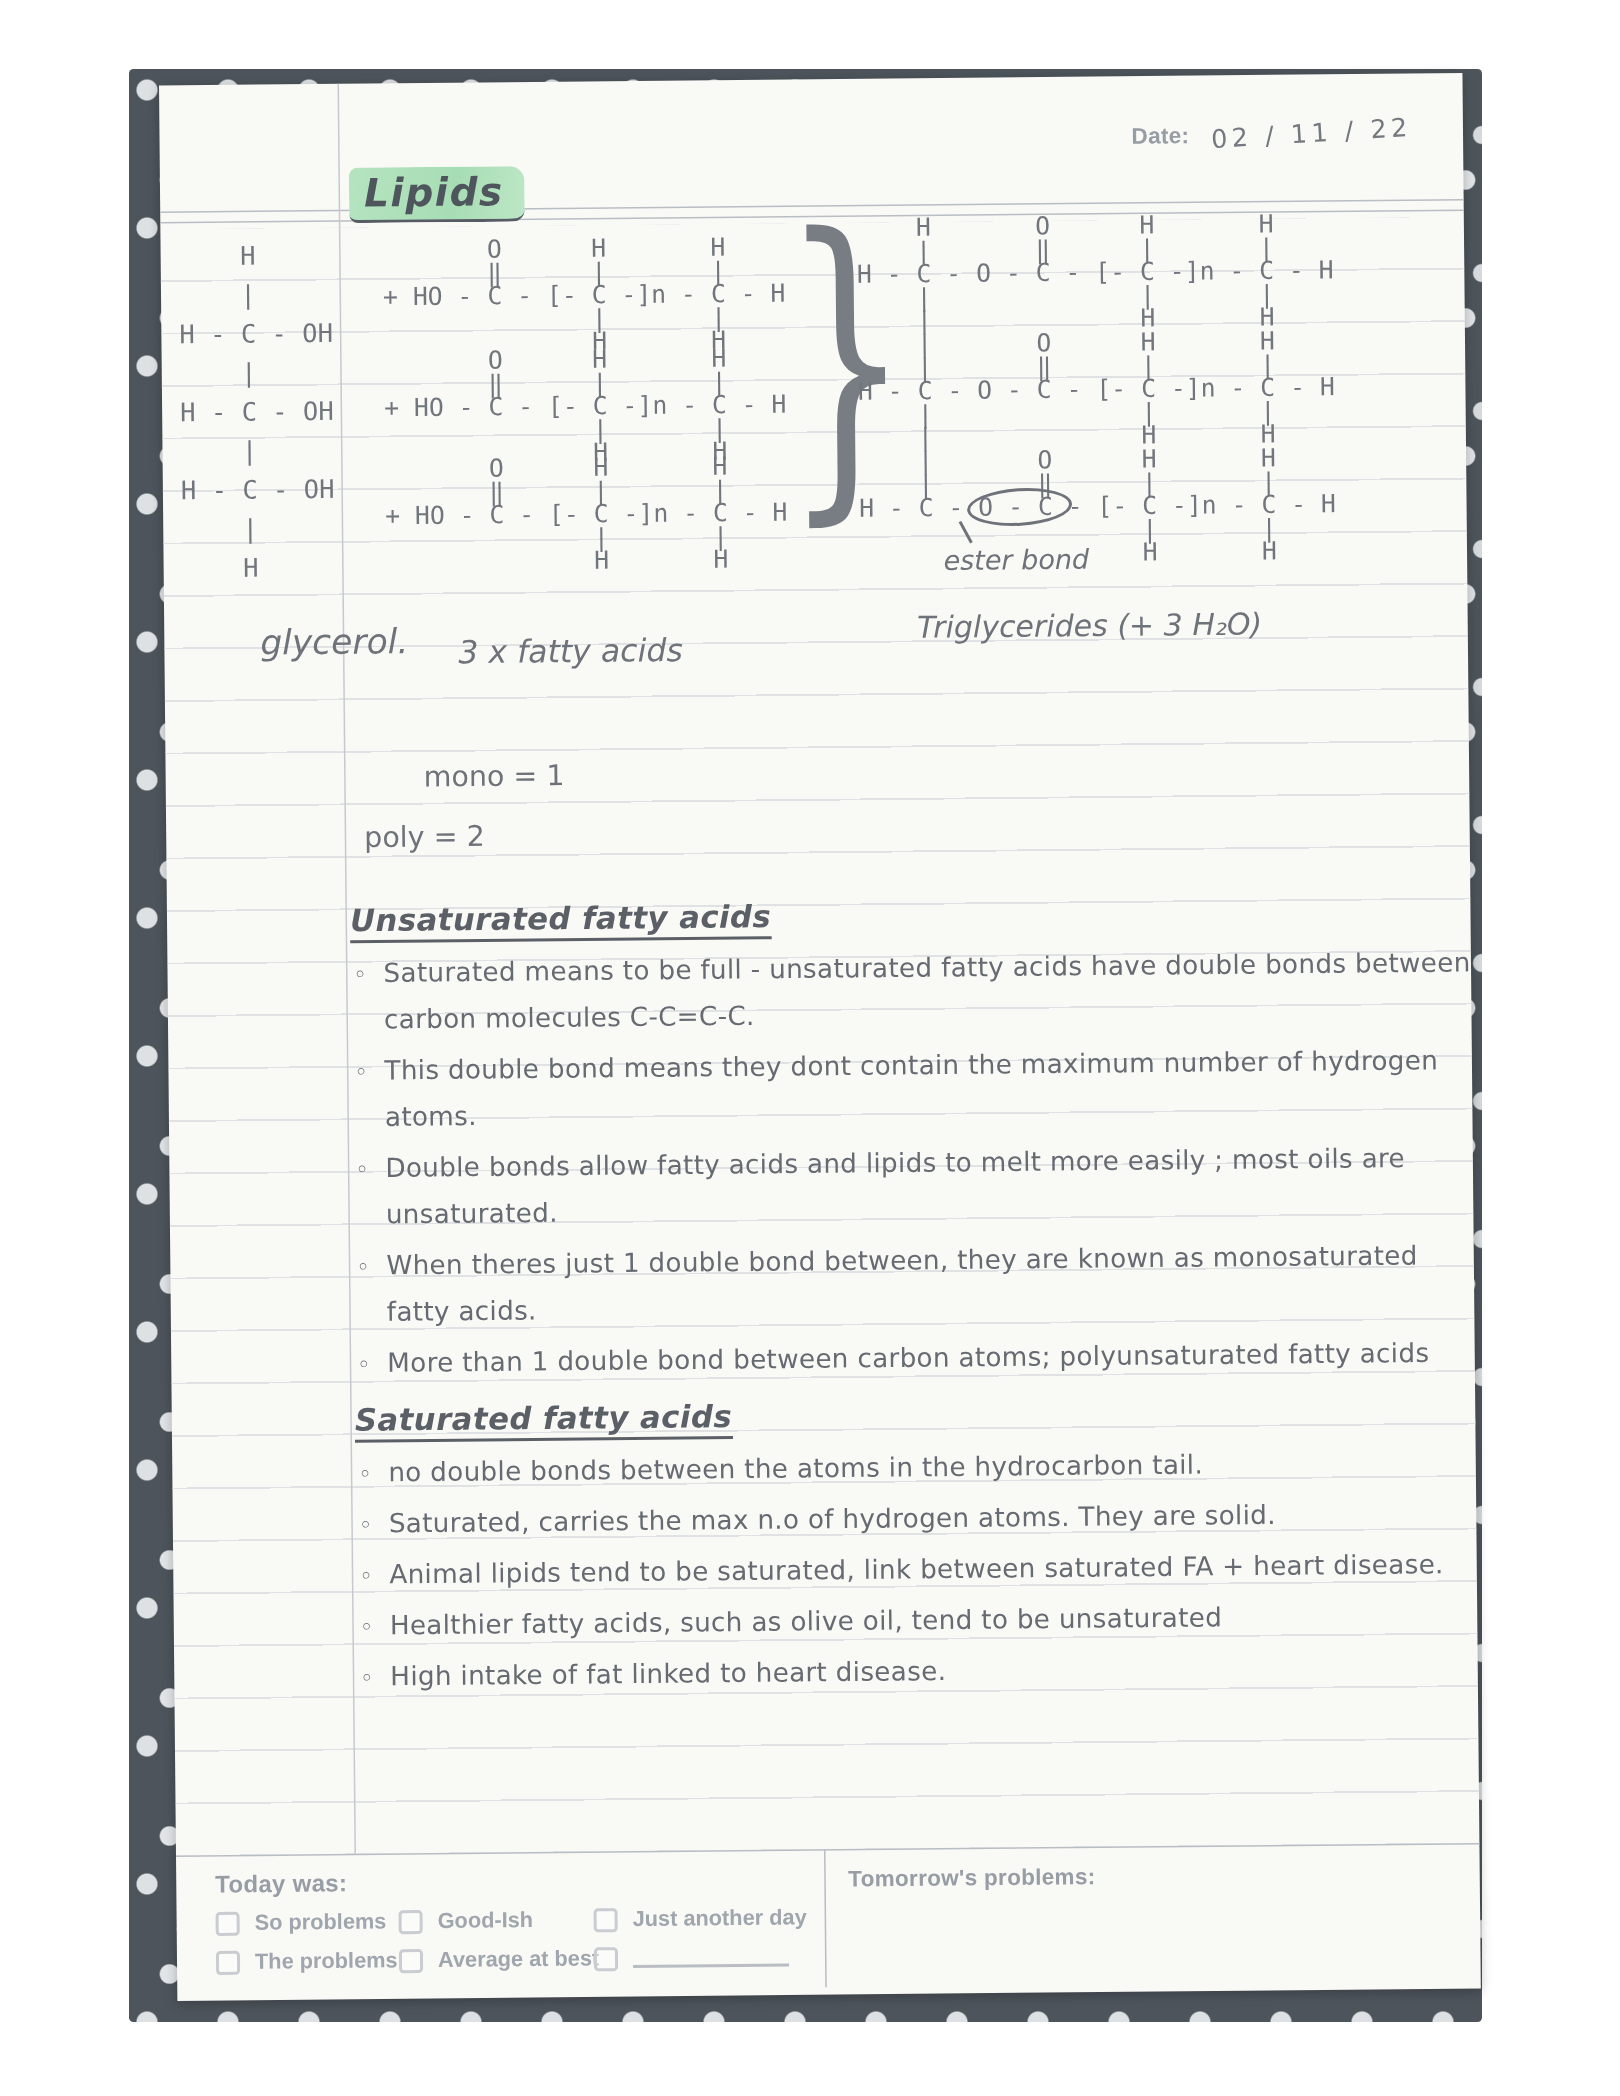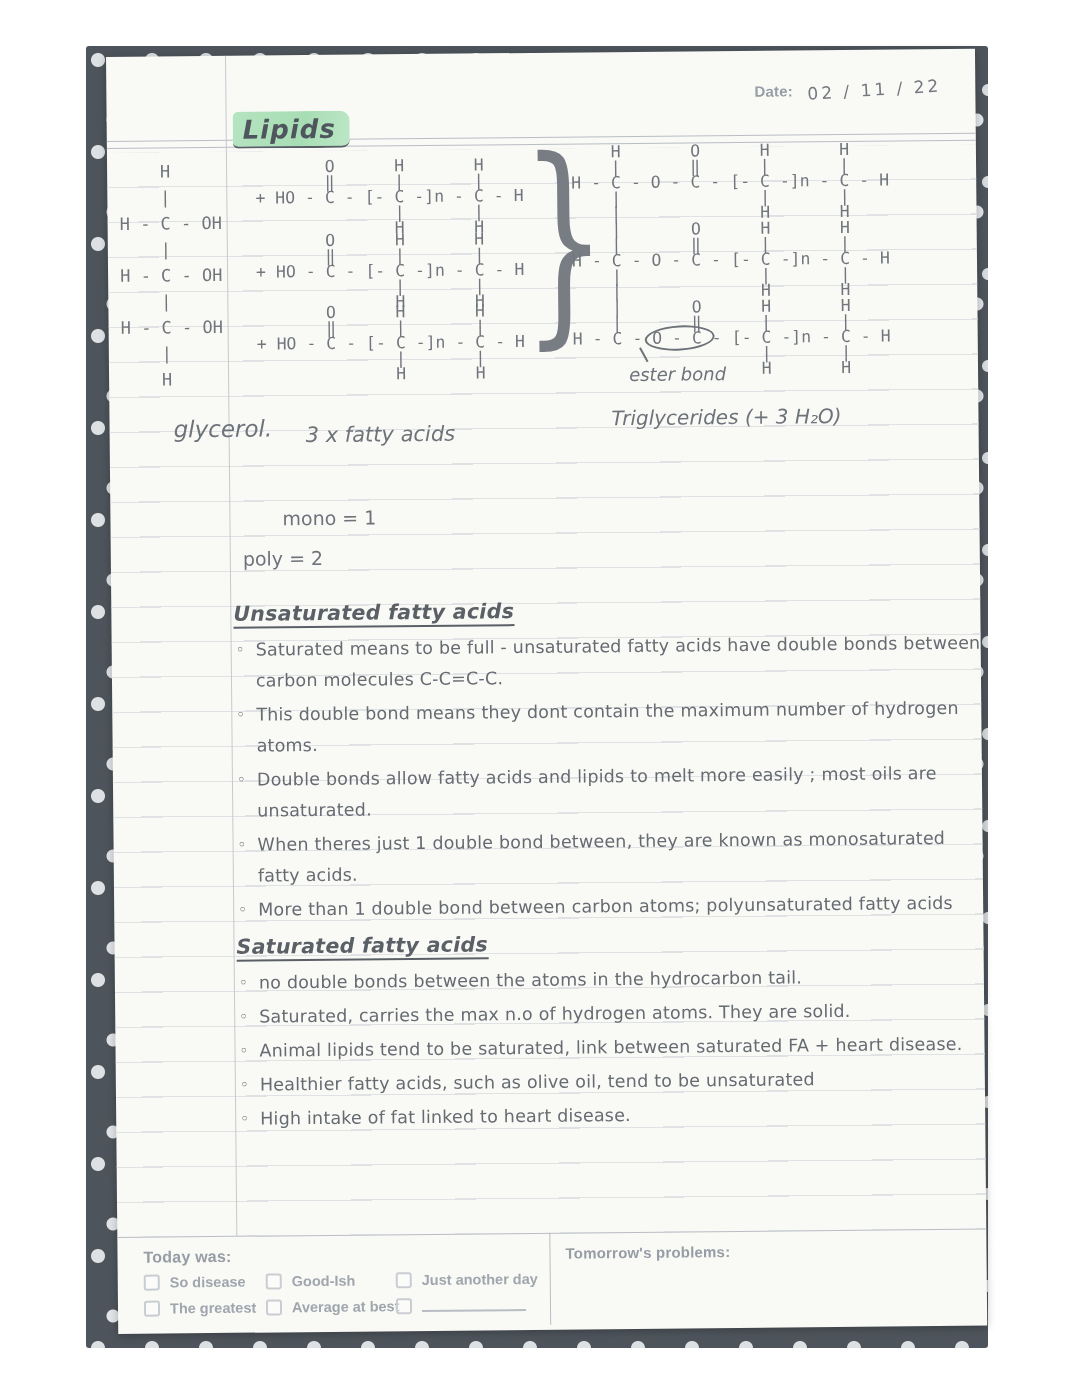--- a/index.html
+++ b/index.html
@@ -227,36 +227,36 @@
 
     <div class="hline footer-line"></div>
     <div class="vline footer-divider"></div>
 
     <div class="today-label print">Today was:</div>
     <div class="tomorrow-label print">Tomorrow's problems:</div>
 
     <div class="mood-row mood-row1">
       <div class="mood-cell cell-1">
         <div class="checkbox"></div>
-        <span class="mood-label">So disease</span>
+        <span class="mood-label">So problems</span>
       </div>
       <div class="mood-cell cell-2">
         <div class="checkbox"></div>
         <span class="mood-label">Good-Ish</span>
       </div>
       <div class="mood-cell cell-3">
         <div class="checkbox"></div>
         <span class="mood-label">Just another day</span>
       </div>
     </div>
 
     <div class="mood-row mood-row2">
       <div class="mood-cell cell-1">
         <div class="checkbox"></div>
-        <span class="mood-label">The greatest</span>
+        <span class="mood-label">The problems</span>
       </div>
       <div class="mood-cell cell-2">
         <div class="checkbox"></div>
         <span class="mood-label">Average at best</span>
       </div>
       <div class="mood-cell cell-3">
         <div class="checkbox"></div>
         <div class="blank-line"></div>
       </div>
     </div>

